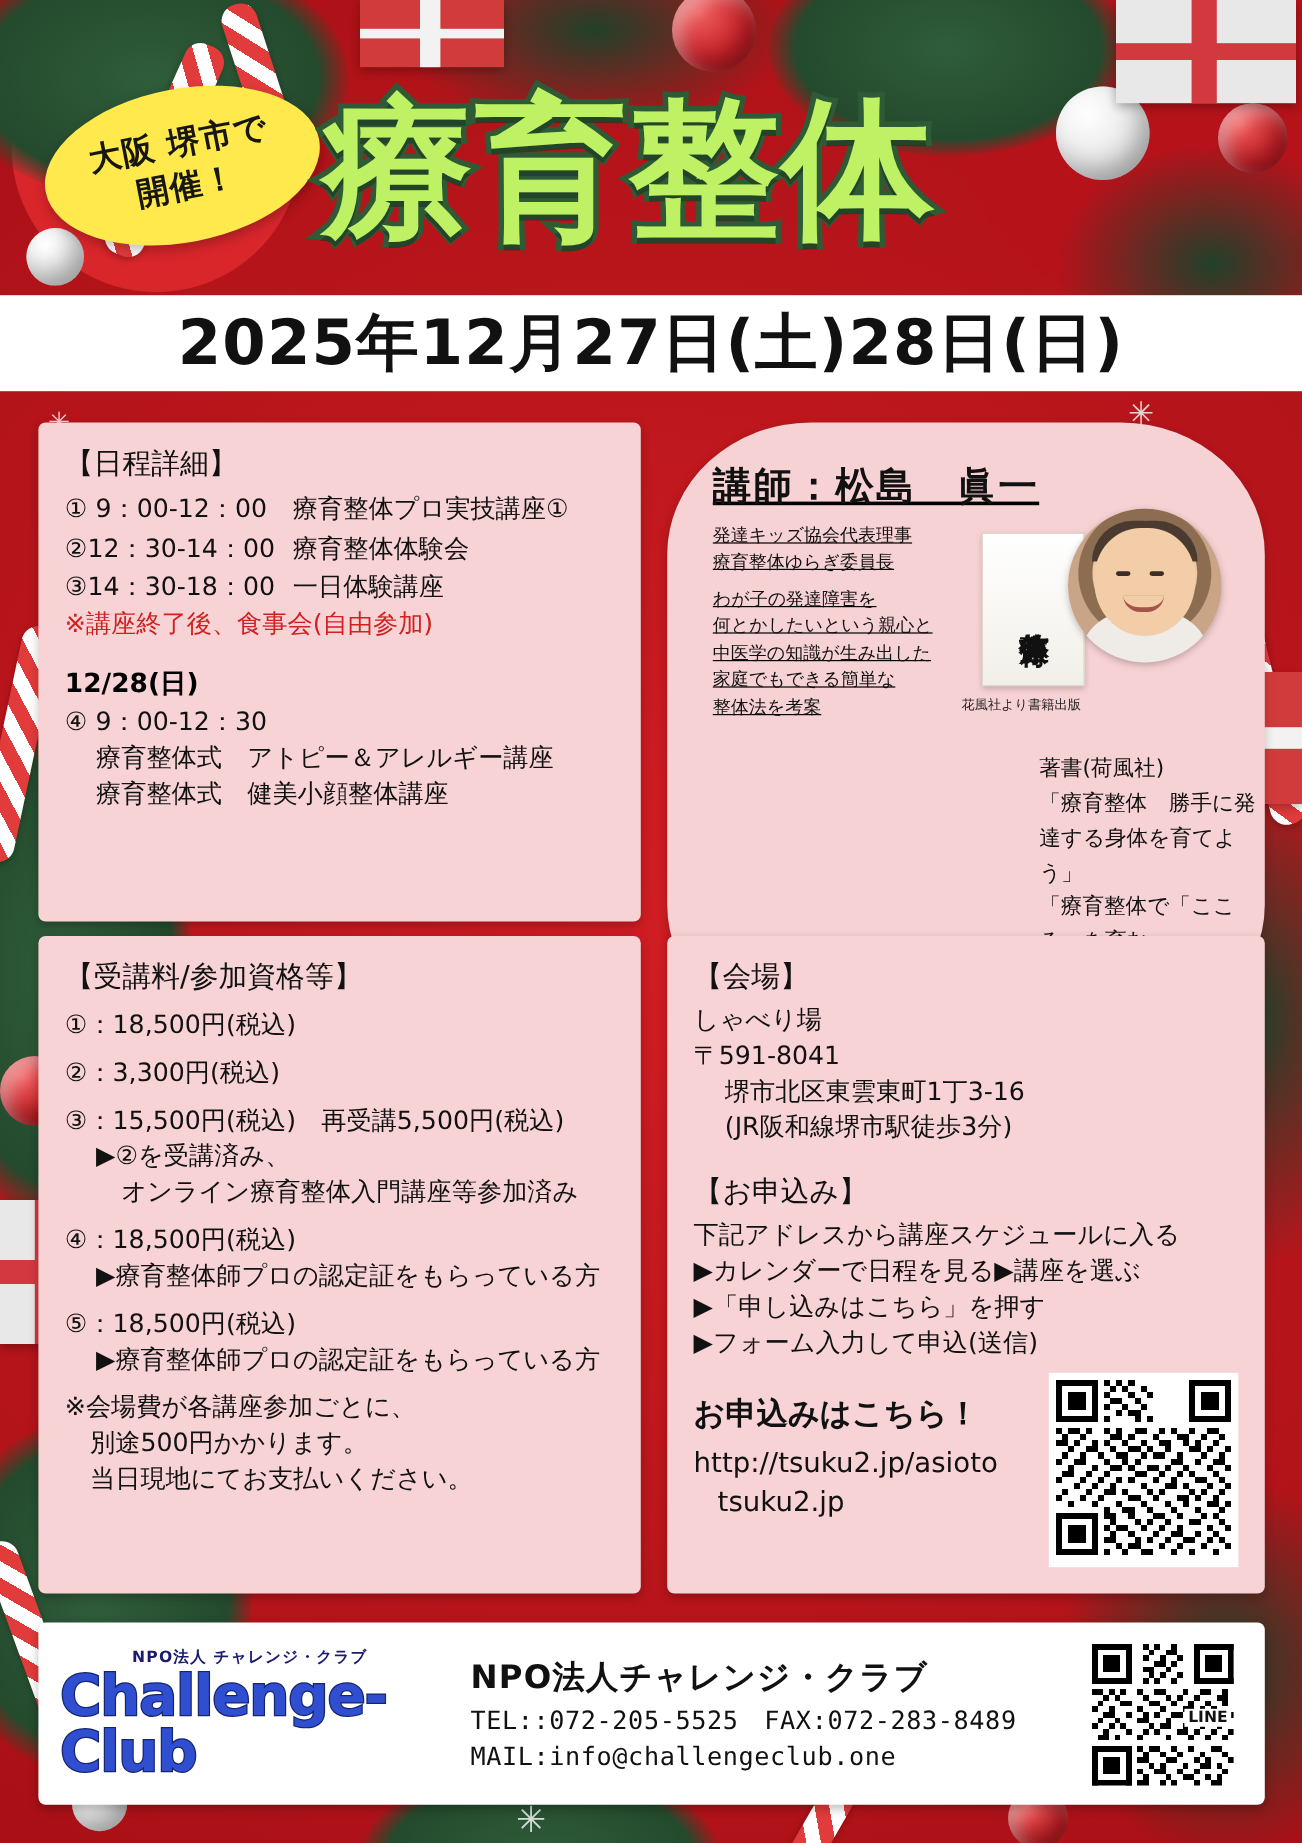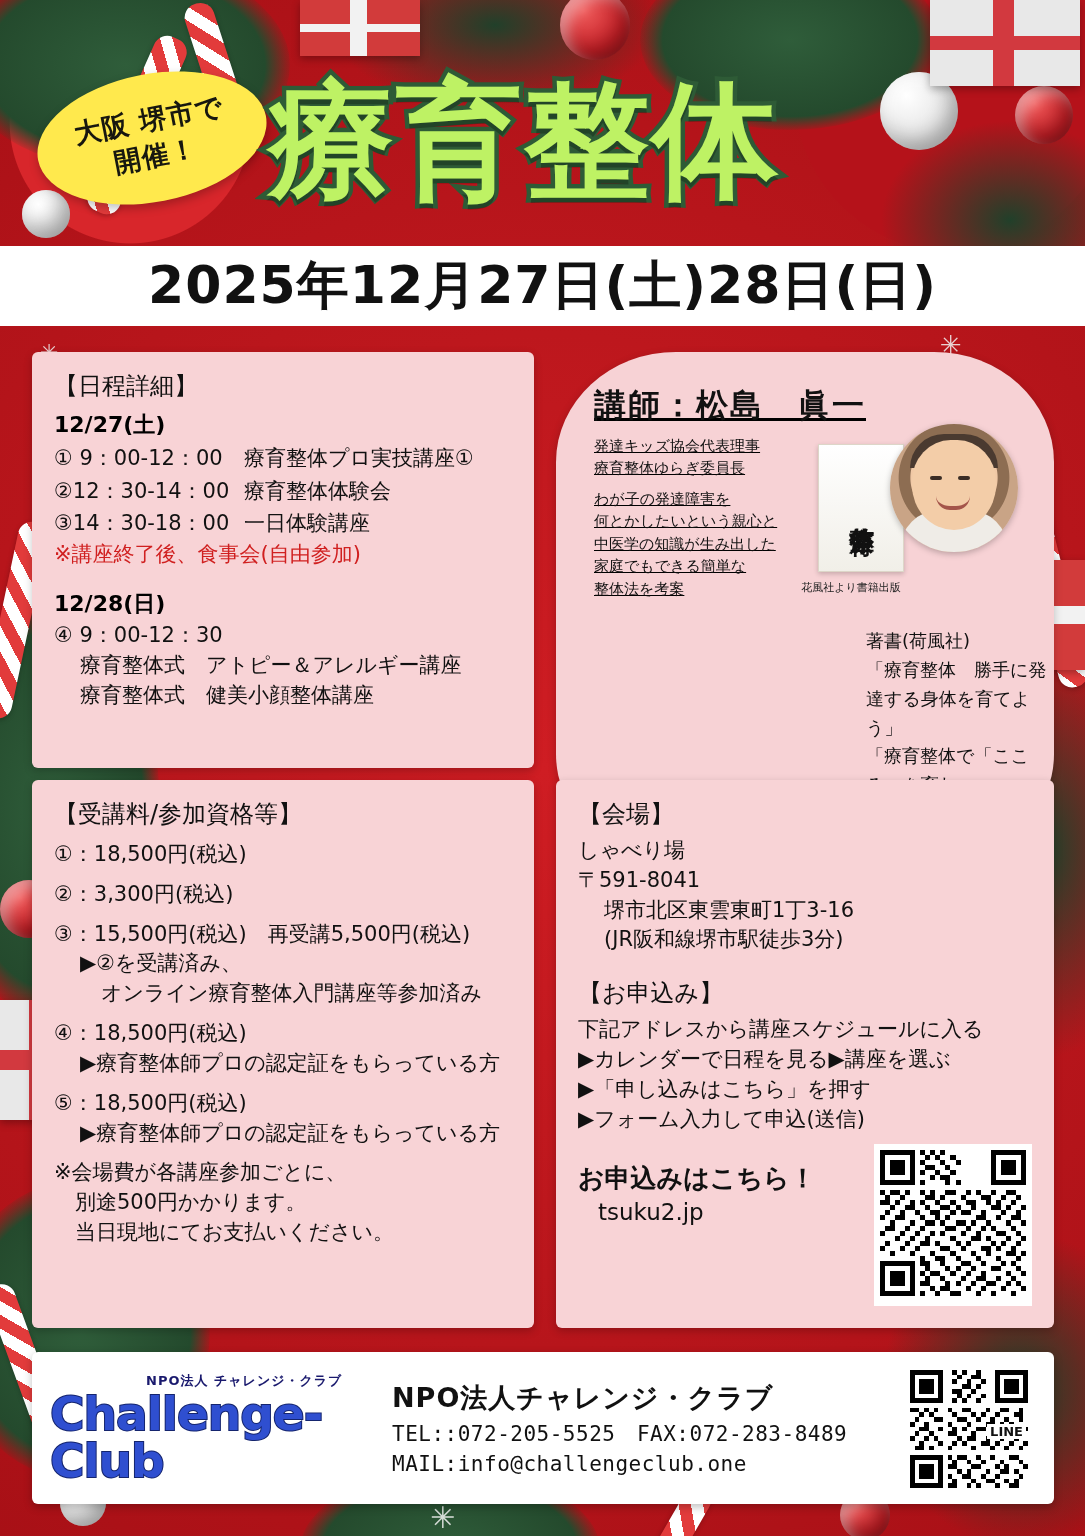--- a/index.html
+++ b/index.html
@@ -178,21 +178,21 @@
   .qr { position: absolute; background: #fff; padding: 6px; }
 
   
   .footer {
     position: absolute; left: 32px; top: 1352px; width: 1022px; height: 152px;
     background: #ffffff; border-radius: 6px;
     box-shadow: 0 3px 8px rgba(0,0,0,.25);
     display: flex; align-items: center;
   }
   .logo { width: 360px; padding-left: 18px; }
-  .logo-small { font-size: 13px; font-weight: 700; color: #1a1a6e; letter-spacing: 1px; margin-left: 96px;}
+  .logo-small { font-size: 13px; font-weight: 700; color: #1a1a6e; letter-spacing: 1px; margin-left: 60px;}
   .logo-main {
     font-size: 47px; font-weight: 700; color: #2f4fd0;
     -webkit-text-stroke: 2px #15256e;
     paint-order: stroke fill;
     letter-spacing: -1px; line-height: 1;
   }
   .org { flex: 1; }
   .org-name { font-size: 27px; font-weight: 700; color: #111; letter-spacing: 1px; }
   .org-line { font-size: 21px; color: #111; letter-spacing: .5px; margin-top: 4px; font-family: "DejaVu Sans Mono", "Liberation Mono", monospace; }
   .line-badge {
@@ -269,21 +269,20 @@
     </div>
     <div class="title-main">療育整体</div>
   </div>
 
   <div class="date-banner">
     <span>2025年12月27日(土)28日(日)</span>
   </div>
 
   <div class="panel panel-schedule">
     <div class="heading">【日程詳細】</div>
-    <div class="day-label">12/27(土)</div>
 
     <div class="sched-row">
       <div class="sched-time">① 9：00-12：00</div>
       <div>療育整体プロ実技講座①</div>
     </div>
     <div class="sched-row">
       <div class="sched-time">②12：30-14：00</div>
       <div>療育整体体験会</div>
     </div>
     <div class="sched-row">
@@ -360,20 +359,21 @@
     <div class="line sub">堺市北区東雲東町1丁3-16</div>
     <div class="line sub">(JR阪和線堺市駅徒歩3分)</div>
 
     <div class="heading" style="margin-top:22px;">【お申込み】</div>
     <div class="line">下記アドレスから講座スケジュールに入る</div>
     <div class="line">▶カレンダーで日程を見る▶講座を選ぶ</div>
     <div class="line">▶「申し込みはこちら」を押す</div>
     <div class="line">▶フォーム入力して申込(送信)</div>
 
     <div class="apply-title">お申込みはこちら！</div>
+    <div class="url" style="margin-top:8px;">http://tsuku2.jp/asioto</div>
     <div class="url" style="padding-left:20px;">tsuku2.jp</div>
 
     <div class="qr" style="right:22px;bottom:22px;position:absolute;">
       <svg width="146" height="146" viewBox="0 0 29 29" shape-rendering="crispEdges">
         <rect width="29" height="29" fill="#fff"></rect>
         <g fill="#000">
           <rect x="0" y="0" width="7" height="1"></rect>
             <rect x="0" y="6" width="7" height="1"></rect>
           <rect x="0" y="0" width="1" height="7"></rect>
             <rect x="6" y="0" width="1" height="7"></rect>

